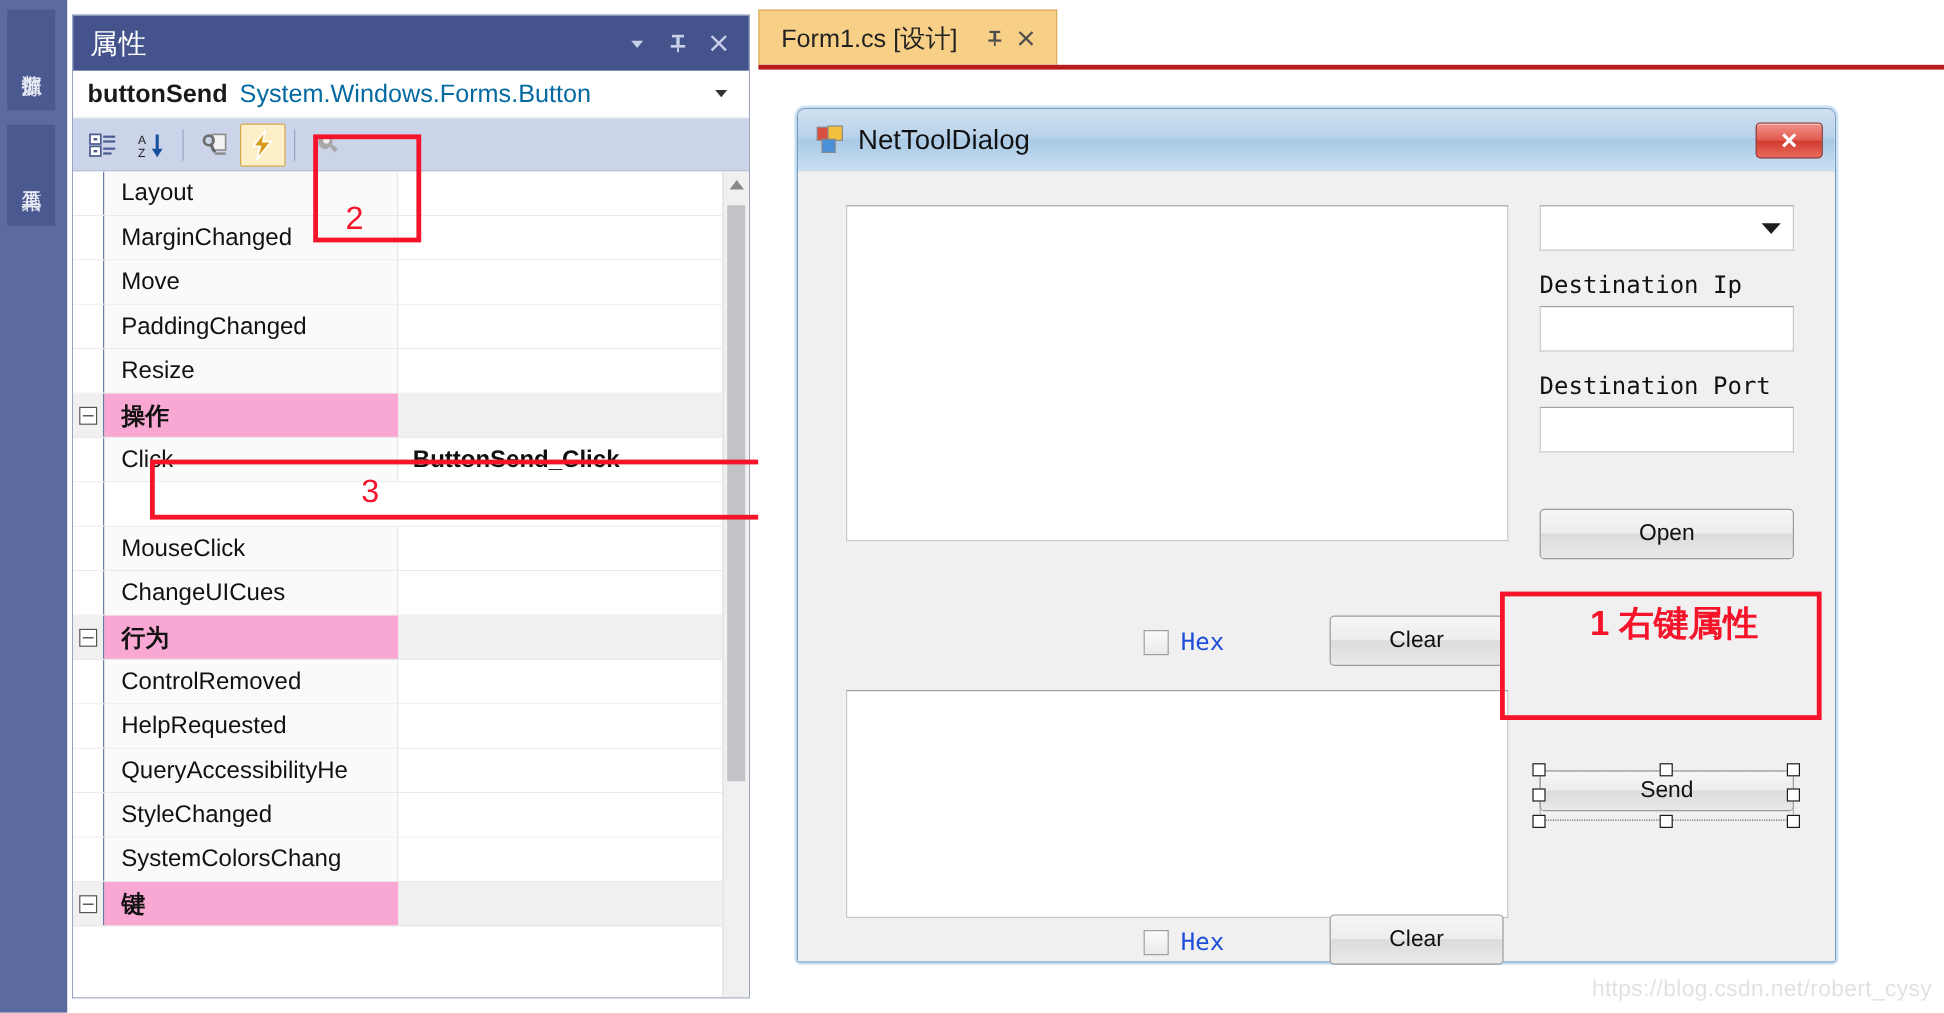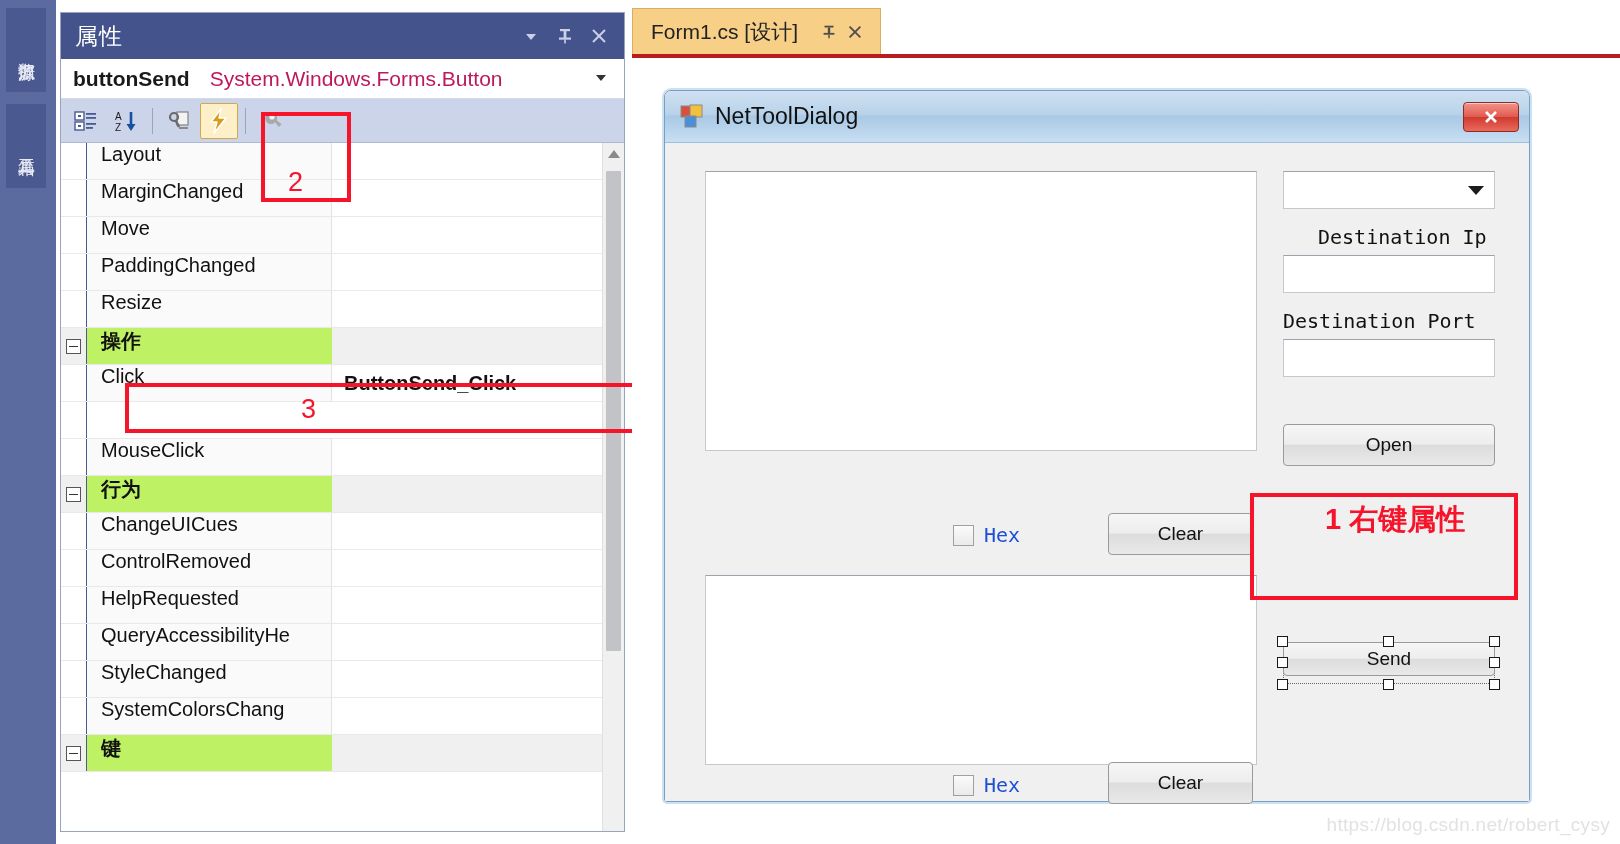--- a/index.html
+++ b/index.html
@@ -53,21 +53,21 @@
     color: #c9d0e8; cursor: pointer; margin-left: 4px;
   }
   .title-btn svg { display: block; }
 
   #properties-objectbar {
     height: 40px; background: #ffffff; flex: 0 0 auto;
     display: flex; align-items: center; padding: 0 8px 0 12px;
     border-bottom: 1px solid #d4d9e6;
   }
   #prop-object-name { font-size: 21px; font-weight: bold; color: #1a1a1a; }
-  #prop-object-type { font-size: 21px; color: #be185d; margin-left: 20px; flex: 1 1 auto; }
+  #prop-object-type { font-size: 21px; color: #0369a1; margin-left: 10px; flex: 1 1 auto; }
   #prop-object-caret { color: #333; font-size: 12px; padding-right: 8px; cursor: pointer; }
 
   #properties-toolbar {
     height: 44px; background: #ccd4ea; flex: 0 0 auto;
     display: flex; align-items: center; padding-left: 6px; gap: 2px;
     border-bottom: 1px solid #aeb8d2;
     position: relative;
   }
   .tb-btn {
     width: 38px; height: 36px; display: flex; align-items: center; justify-content: center;
@@ -87,39 +87,39 @@
     display: flex; height: 37px; align-items: center;
     border-bottom: 1px solid #e9e9e9;
     font-size: 20px; color: #111;
   }
   .grid-row .gutter {
     width: 26px; flex: 0 0 26px; height: 100%;
     background: #ffffff; border-right: 1px solid #4a5a90;
   }
   .grid-row .namecell {
     flex: 0 0 245px; height: 100%;
-    padding-left: 14px; display: flex; align-items: flex-start;
+    padding-left: 14px; display: flex; align-items: center;
     background: #fafafa; border-right: 1px solid #e3e3e3;
   }
   .grid-row .valcell {
     flex: 1 1 auto; height: 100%;
     padding-left: 12px; display: flex; align-items: center;
     background: #ffffff;
     overflow: hidden;
   }
   .grid-row .valcell.bold { font-weight: bold; }
   .grid-row.category {
     background: #f0f0f0; font-weight: bold;
   }
   .grid-row.category .gutter {
     background: #f0f0f0; display: flex; align-items: center; justify-content: center;
     border-right: 1px solid #4a5a90;
   }
   .grid-row.category .namecell {
-    background: #bef264; border-right: none; font-weight: bold;
+    background: #f9a8d4; border-right: none; font-weight: bold;
   }
   .grid-row.category .valcell { background: #f0f0f0; }
   .expander {
     width: 15px; height: 15px; border: 1px solid #555; background: #fff;
     position: relative; display: inline-block; cursor: pointer;
   }
   .expander::before {
     content: ""; position: absolute; left: 2px; right: 2px; top: 6px; height: 1px; background: #333;
   }
   .grid-row .namecell .clip { white-space: nowrap; overflow: hidden; }
@@ -422,33 +422,33 @@
           <div class="gutter"></div>
           <div class="valcell"></div>
         </div>
         <div class="grid-row">
           <div class="gutter"></div>
           <div class="namecell">
             <span class="clip">MouseClick</span>
           </div>
           <div class="valcell"></div>
         </div>
+        <div class="grid-row">
+          <div class="gutter"></div>
+          <div class="namecell">
+            <span class="clip">ChangeUICues</span>
+          </div>
+          <div class="valcell"></div>
+        </div>
         <div class="grid-row category">
           <div class="gutter">
             <span class="expander"></span>
           </div>
           <div class="namecell">
             <span class="clip">行为</span>
-          </div>
-          <div class="valcell"></div>
-        </div>
-        <div class="grid-row">
-          <div class="gutter"></div>
-          <div class="namecell">
-            <span class="clip">ChangeUICues</span>
           </div>
           <div class="valcell"></div>
         </div>
         <div class="grid-row">
           <div class="gutter"></div>
           <div class="namecell">
             <span class="clip">ControlRemoved</span>
           </div>
           <div class="valcell"></div>
         </div>
@@ -564,21 +564,21 @@
         <div class="wf-checkbox-wrap" style="left:288px; top:630px;">
           <span class="wf-checkbox-box"></span>
           <span class="wf-checkbox-label">Hex</span>
         </div>
         <div class="wf-button" style="left:443px; top:619px; width:145px; height:42px;">Clear</div>
 
         <div class="wf-combobox" style="left:618px; top:28px; width:212px; height:38px;">
           <span class="wf-combo-arrow"></span>
         </div>
 
-        <div class="wf-label" style="left:618px; top:82px;margin-left:35px;">Destination Ip</div>
+        <div class="wf-label" style="left:618px; top:82px;">Destination Ip</div>
         <div class="wf-textbox" style="left:618px; top:112px; width:212px; height:38px;"></div>
 
         <div class="wf-label" style="left:618px; top:166px;">Destination Port</div>
         <div class="wf-textbox" style="left:618px; top:196px; width:212px; height:38px;"></div>
 
         <div class="wf-button" style="left:618px; top:281px; width:212px; height:42px;">Open</div>
 
         <div id="send-selection" style="left:618px; top:499px; width:212px; height:42px;">
           <div class="dashed"></div>
           <div class="wf-button" style="left:0; top:0; width:212px; height:34px;">Send</div>

